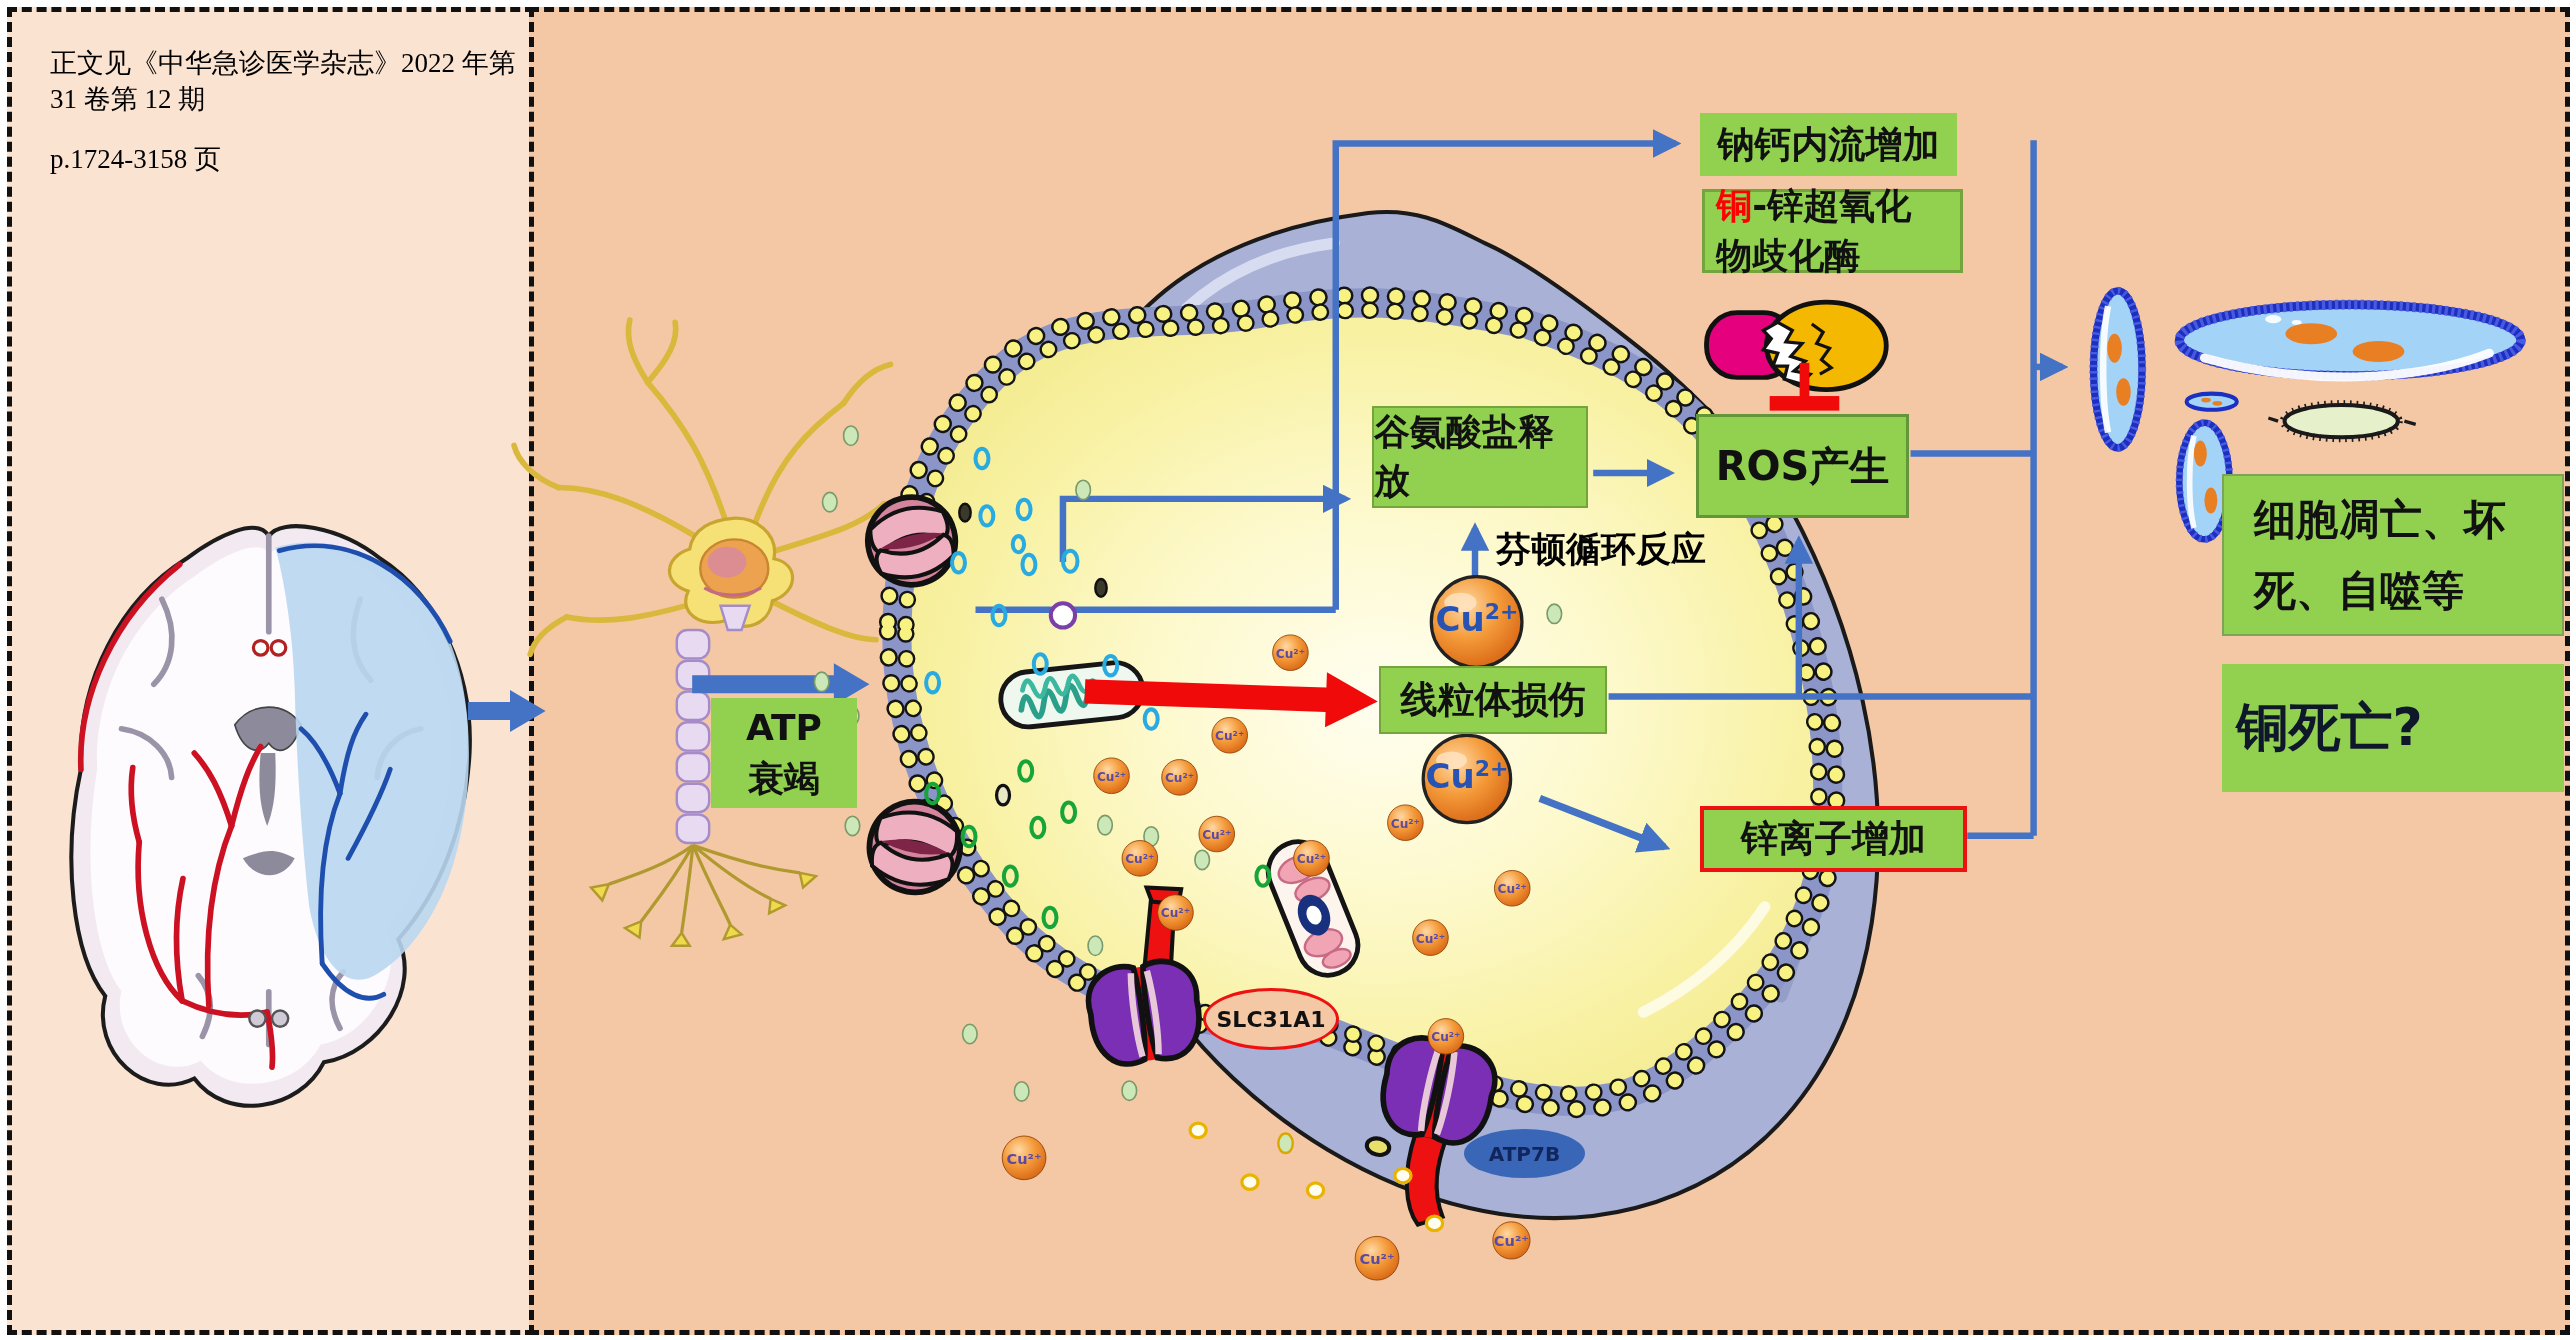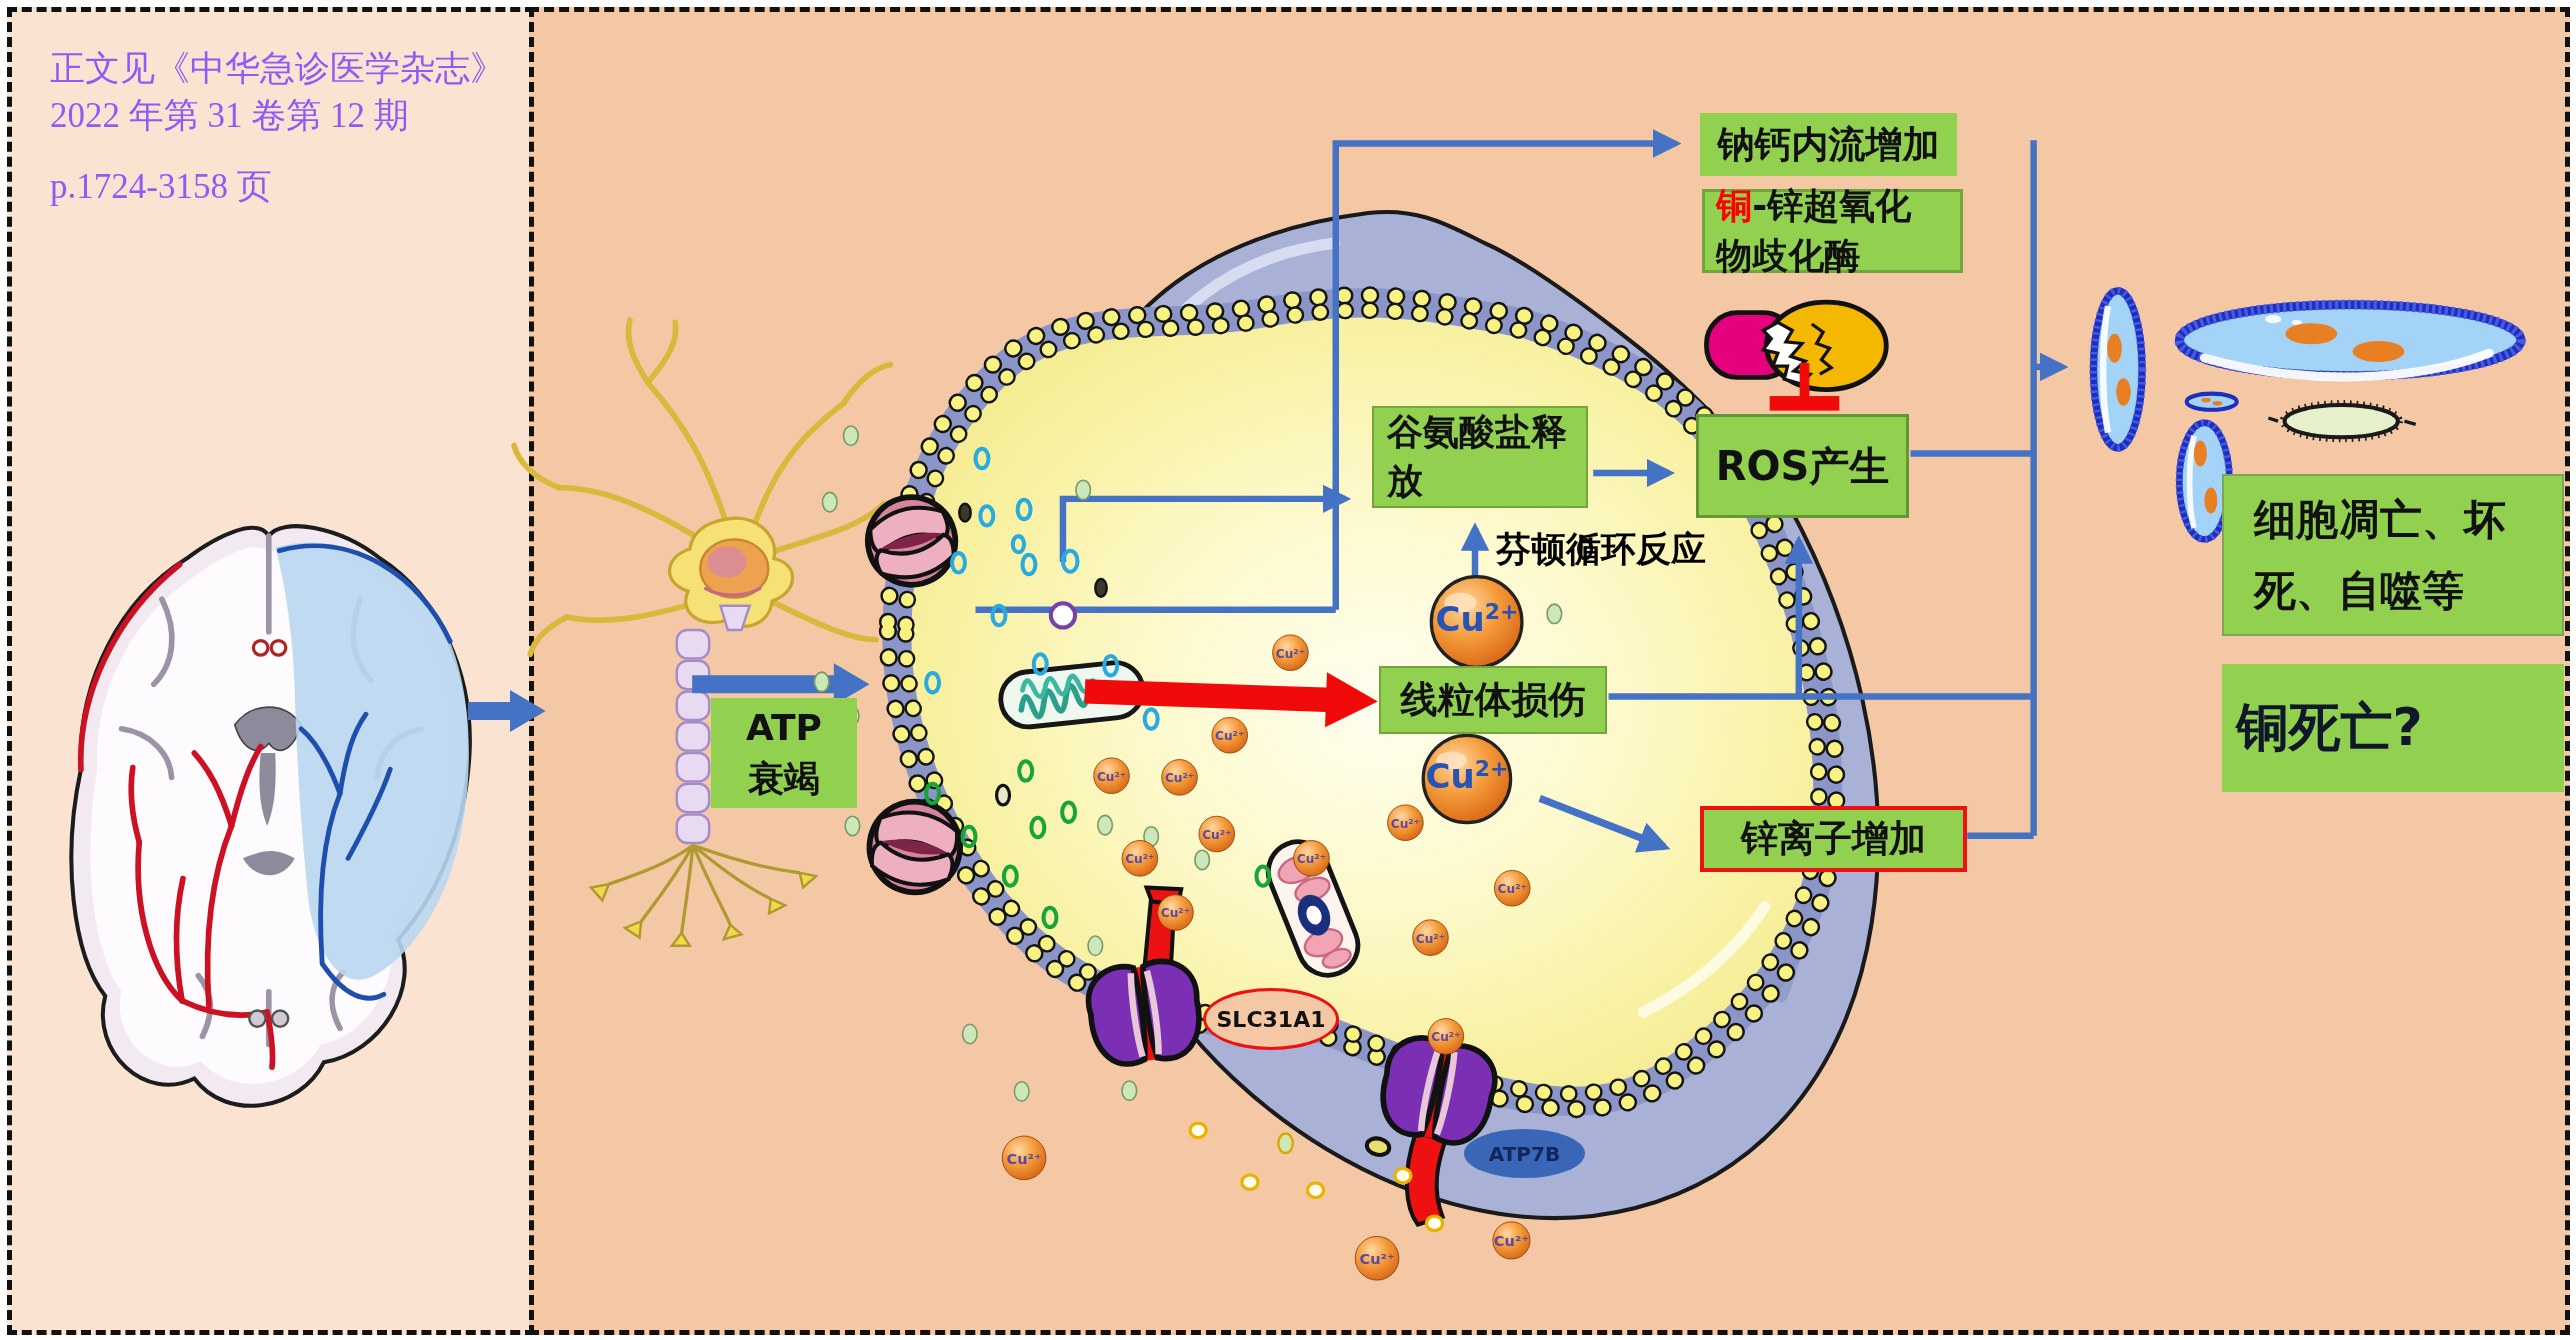--- a/index.html
+++ b/index.html
@@ -3,33 +3,33 @@
 <meta charset="utf-8">
 <style>
   html,body{margin:0;padding:0;background:#fff;}
   .canvas{position:relative;width:2576px;height:1341px;overflow:hidden;
           font-family:"DejaVu Sans","Liberation Sans",sans-serif;}
   .panel{position:absolute;box-sizing:border-box;border:5.7px dashed #111;}
   .panel-left{left:6.5px;top:6.5px;width:528px;height:1328px;background:#fbe3d2;}
   .panel-right{left:529px;top:6.5px;width:2041px;height:1328px;background:#f5c8a5;}
   .art{position:absolute;left:0;top:0;z-index:2;}
   .lbl{position:absolute;z-index:3;box-sizing:border-box;}
-  .citation{left:50px;top:45px;width:486px;color:#8b5cf6;
-            font-family:"Liberation Serif","DejaVu Serif",serif;font-size:35px;}
+  .citation{left:50px;top:45px;width:486px;color:#000000;
+            font-family:"Liberation Serif","DejaVu Serif",serif;font-size:27px;}
   .citation .c2{margin-top:24px;}
   .gbox{background:#92d050;color:#111;font-weight:bold;display:flex;
         flex-direction:column;justify-content:center;}
   .b-atp{left:711px;top:698px;width:146px;height:110px;font-size:36px;
          text-align:center;line-height:1.42;}
   .b-naca{left:1700px;top:113px;width:257px;height:63px;font-size:37px;text-align:center;}
   .b-sod{left:1702px;top:189px;width:261px;height:84px;font-size:36px;
          border:3.2px solid #74a43c;line-height:1.38;padding-left:11.3px;}
   .b-sod .red{color:#fe0000;}
   .b-glu{left:1372px;top:406px;width:216px;height:102px;font-size:36px;
-         border:2.4px solid #74a43c;line-height:1.35;padding-left:13px;}
+         border:2.4px solid #74a43c;line-height:1.35;}
   .b-ros{left:1696px;top:414px;width:213px;height:104px;font-size:40px;
          border:3.2px solid #629639;text-align:center;}
   .b-fenton{left:1496px;top:526px;width:227px;color:#000;font-weight:bold;font-size:35px;z-index:3;}
   .b-mito{left:1379px;top:666px;width:228px;height:68px;font-size:37px;
           border:2.4px solid #74a43c;text-align:center;}
   .b-zinc{left:1700px;top:806px;width:267px;height:66px;font-size:37px;
           border:4px solid #ee1111;text-align:center;}
   .b-death{left:2222px;top:474px;width:342px;height:162px;font-size:42px;
            border:2.4px solid #7da457;line-height:1.7;padding-left:30px;}
   .b-cupro{left:2222px;top:664px;width:342px;height:128px;font-size:52px;

